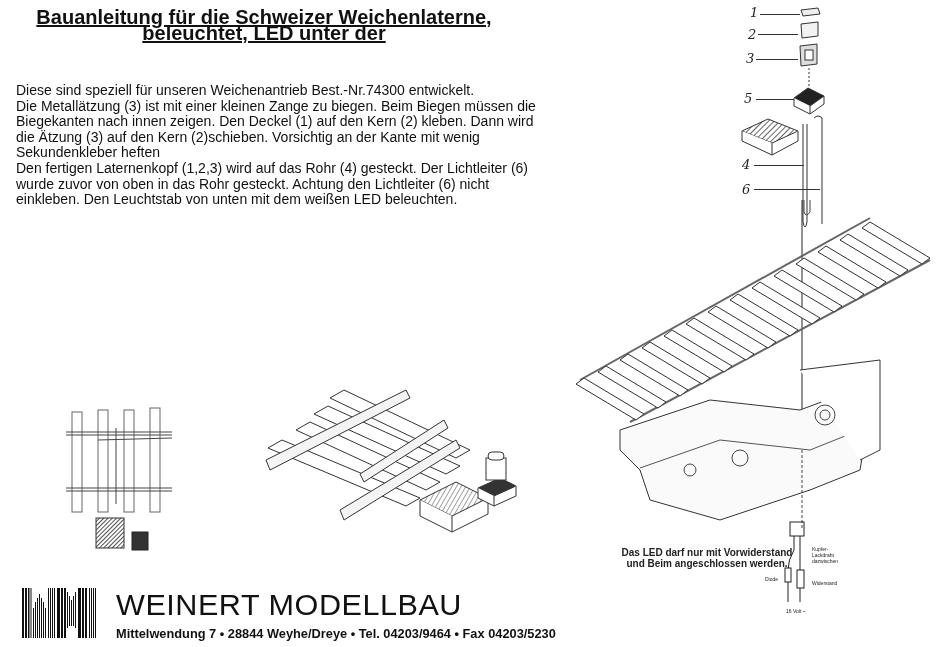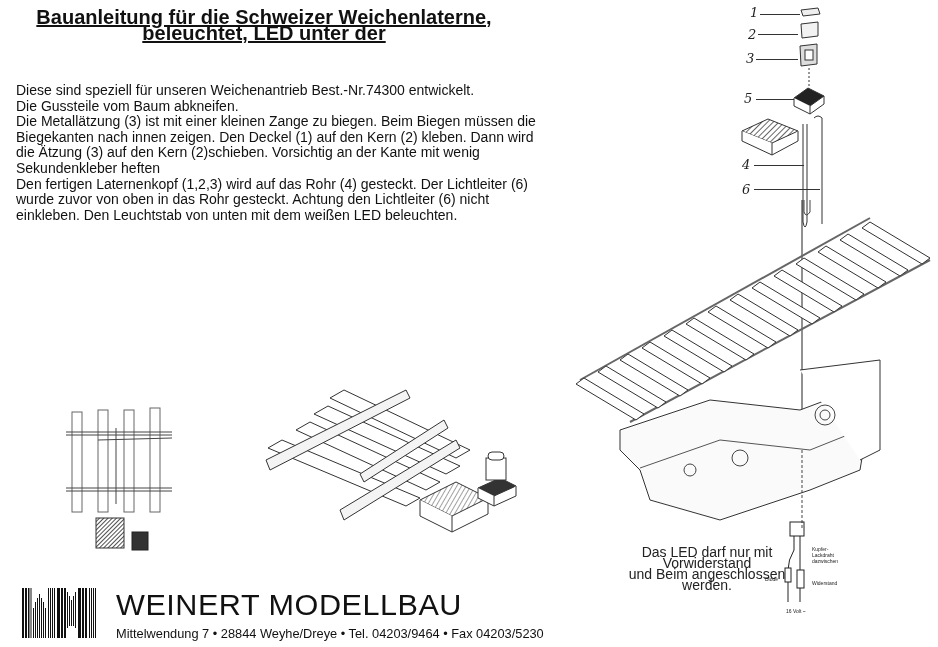--- a/index.html
+++ b/index.html
@@ -3,36 +3,35 @@
 <meta charset="utf-8">
 <style>
   html, body { margin:0; padding:0; background:#ffffff; }
   body { width:938px; height:647px; position:relative; overflow:hidden; font-family:"Liberation Sans", sans-serif; color:#111; }
   .title { position:absolute; left:4px; top:10px; width:520px; font-size:20px; font-weight:bold; line-height:15.5px; text-decoration:underline;text-align:center; }
   .body-text { position:absolute; left:4px; top:83px; width:540px; font-size:14px; line-height:15.6px;margin-left:12px; }
   .body-text p { margin:0; }
   .part-label { position:absolute; font-family:"DejaVu Serif", serif; font-style:italic; font-size:13px; color:#222; }
   .leader { position:absolute; height:1px; background:#333; }
   svg { position:absolute; overflow:visible; }
-  .led-note { position:absolute; left:617px; top:547px; width:180px; font-size:14px; line-height:11px; text-align:center; color:#222; }
+  .led-note { position:absolute; left:617px; top:547px; width:180px; font-size:10px; line-height:11px; text-align:center; color:#222;font-weight:bold; }
   .tiny { position:absolute; font-size:5px; color:#222; line-height:6px; }
   .brand { position:absolute; left:116px; top:588px; font-size:30px; font-weight:normal; letter-spacing:0.5px; color:#111; transform:scaleX(1.02); transform-origin:left; }
-  .address { position:absolute; left:116px; top:626px; font-size:12.8px; color:#111; }
+  .address { position:absolute; left:116px; top:626px; font-size:12.8px; color:#111;font-weight:bold; }
   .logo { position:absolute; left:22px; top:588px; width:85px; height:50px; }
 </style>
 </head>
 <body>
 
 <div class="title">
   <div>Bauanleitung für die Schweizer  Weichenlaterne, beleuchtet, LED unter der</div>
 </div>
 
 <div class="body-text">
   <p>Diese sind speziell für unseren Weichenantrieb Best.-Nr.74300 entwickelt.</p>
-  <p>Die Gussteile vom Baum abkneifen.</p>
   <p>Die Metallätzung (3) ist mit einer kleinen Zange zu biegen. Beim Biegen müssen die Biegekanten nach innen zeigen. Den Deckel (1) auf den Kern (2) kleben. Dann wird die Ätzung  (3) auf den Kern (2)schieben. Vorsichtig an der Kante mit wenig Sekundenkleber heften</p>
   <p>Den fertigen Laternenkopf (1,2,3)  wird auf das Rohr (4) gesteckt. Der Lichtleiter (6) wurde zuvor von oben in das Rohr gesteckt. Achtung den Lichtleiter (6) nicht einkleben. Den Leuchtstab von unten mit dem weißen LED beleuchten.</p>
 </div>
 
 <span class="part-label" style="left:750px;top:5px;">1</span>
 <div class="leader" style="left:760px;top:14px;width:40px;"></div>
 <span class="part-label" style="left:748px;top:27px;">2</span>
 <div class="leader" style="left:758px;top:34px;width:40px;"></div>
 <span class="part-label" style="left:746px;top:51px;">3</span>
 <div class="leader" style="left:756px;top:59px;width:42px;"></div>

